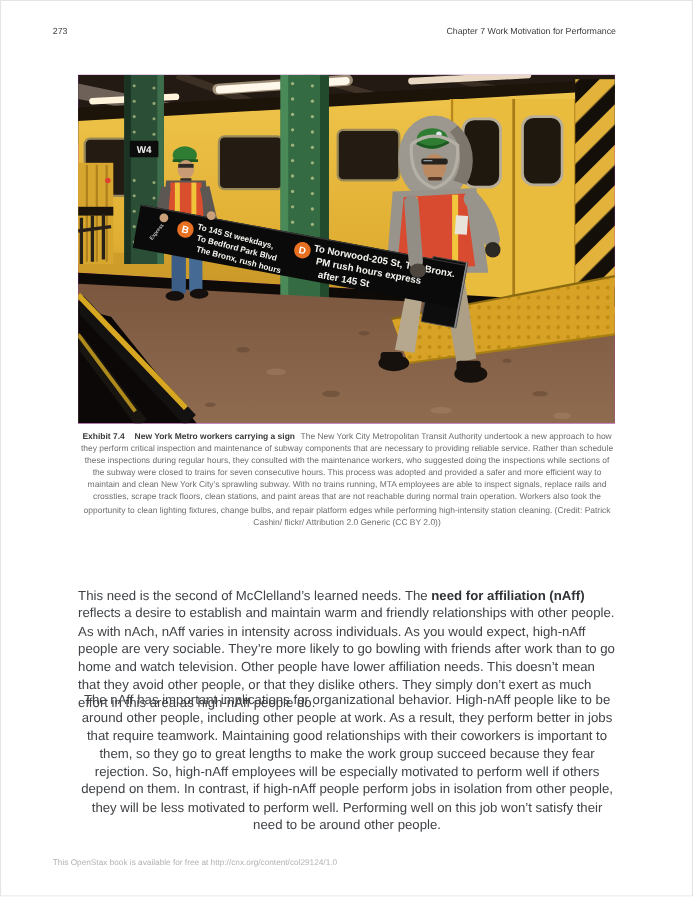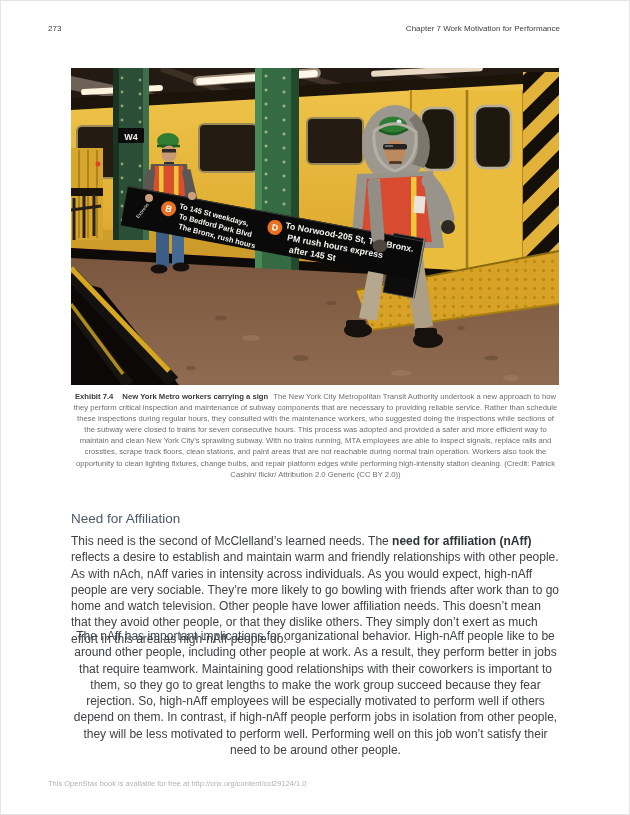--- a/index.html
+++ b/index.html
@@ -267,21 +267,20 @@
         <ellipse cx="309" cy="178" rx="7.5" ry="6.5" fill="#4c463f"></ellipse>
       </g>
     </svg>
   </div>
 
   <div class="caption">
     <span class="cap-label">Exhibit 7.4</span><span class="cap-title">New York Metro workers carrying a sign</span>
     <span>The New York City Metropolitan Transit Authority undertook a new approach to how they perform critical inspection and maintenance of subway components that are necessary to providing reliable service. Rather than schedule these inspections during regular hours, they consulted with the maintenance workers, who suggested doing the inspections while sections of the subway were closed to trains for seven consecutive hours. This process was adopted and provided a safer and more efficient way to maintain and clean New York City’s sprawling subway. With no trains running, MTA employees are able to inspect signals, replace rails and crossties, scrape track floors, clean stations, and paint areas that are not reachable during normal train operation. Workers also took the opportunity to clean lighting fixtures, change bulbs, and repair platform edges while performing high-intensity station cleaning. (Credit: Patrick Cashin/ flickr/ Attribution 2.0 Generic (CC BY 2.0))</span>
   </div>
 
-  <h3 class="section-heading">Need for Affiliation</h3>
 
   <p class="body-text para1"><span>This need is the second of McClelland’s learned needs. The </span><b>need for affiliation (nAff)</b><span> reflects a desire to establish and maintain warm and friendly relationships with other people. As with nAch, nAff varies in intensity across individuals. As you would expect, high-nAff people are very sociable. They’re more likely to go bowling with friends after work than to go home and watch television. Other people have lower affiliation needs. This doesn’t mean that they avoid other people, or that they dislike others. They simply don’t exert as much effort in this area as high-nAff people do.</span></p>
 
   <p class="body-text para2">The nAff has important implications for organizational behavior. High-nAff people like to be around other people, including other people at work. As a result, they perform better in jobs that require teamwork. Maintaining good relationships with their coworkers is important to them, so they go to great lengths to make the work group succeed because they fear rejection. So, high-nAff employees will be especially motivated to perform well if others depend on them. In contrast, if high-nAff people perform jobs in isolation from other people, they will be less motivated to perform well. Performing well on this job won’t satisfy their need to be around other people.</p>
 
   <div class="book-footer">This OpenStax book is available for free at http://cnx.org/content/col29124/1.0</div>
 
 </div>
 
 </body></html>

